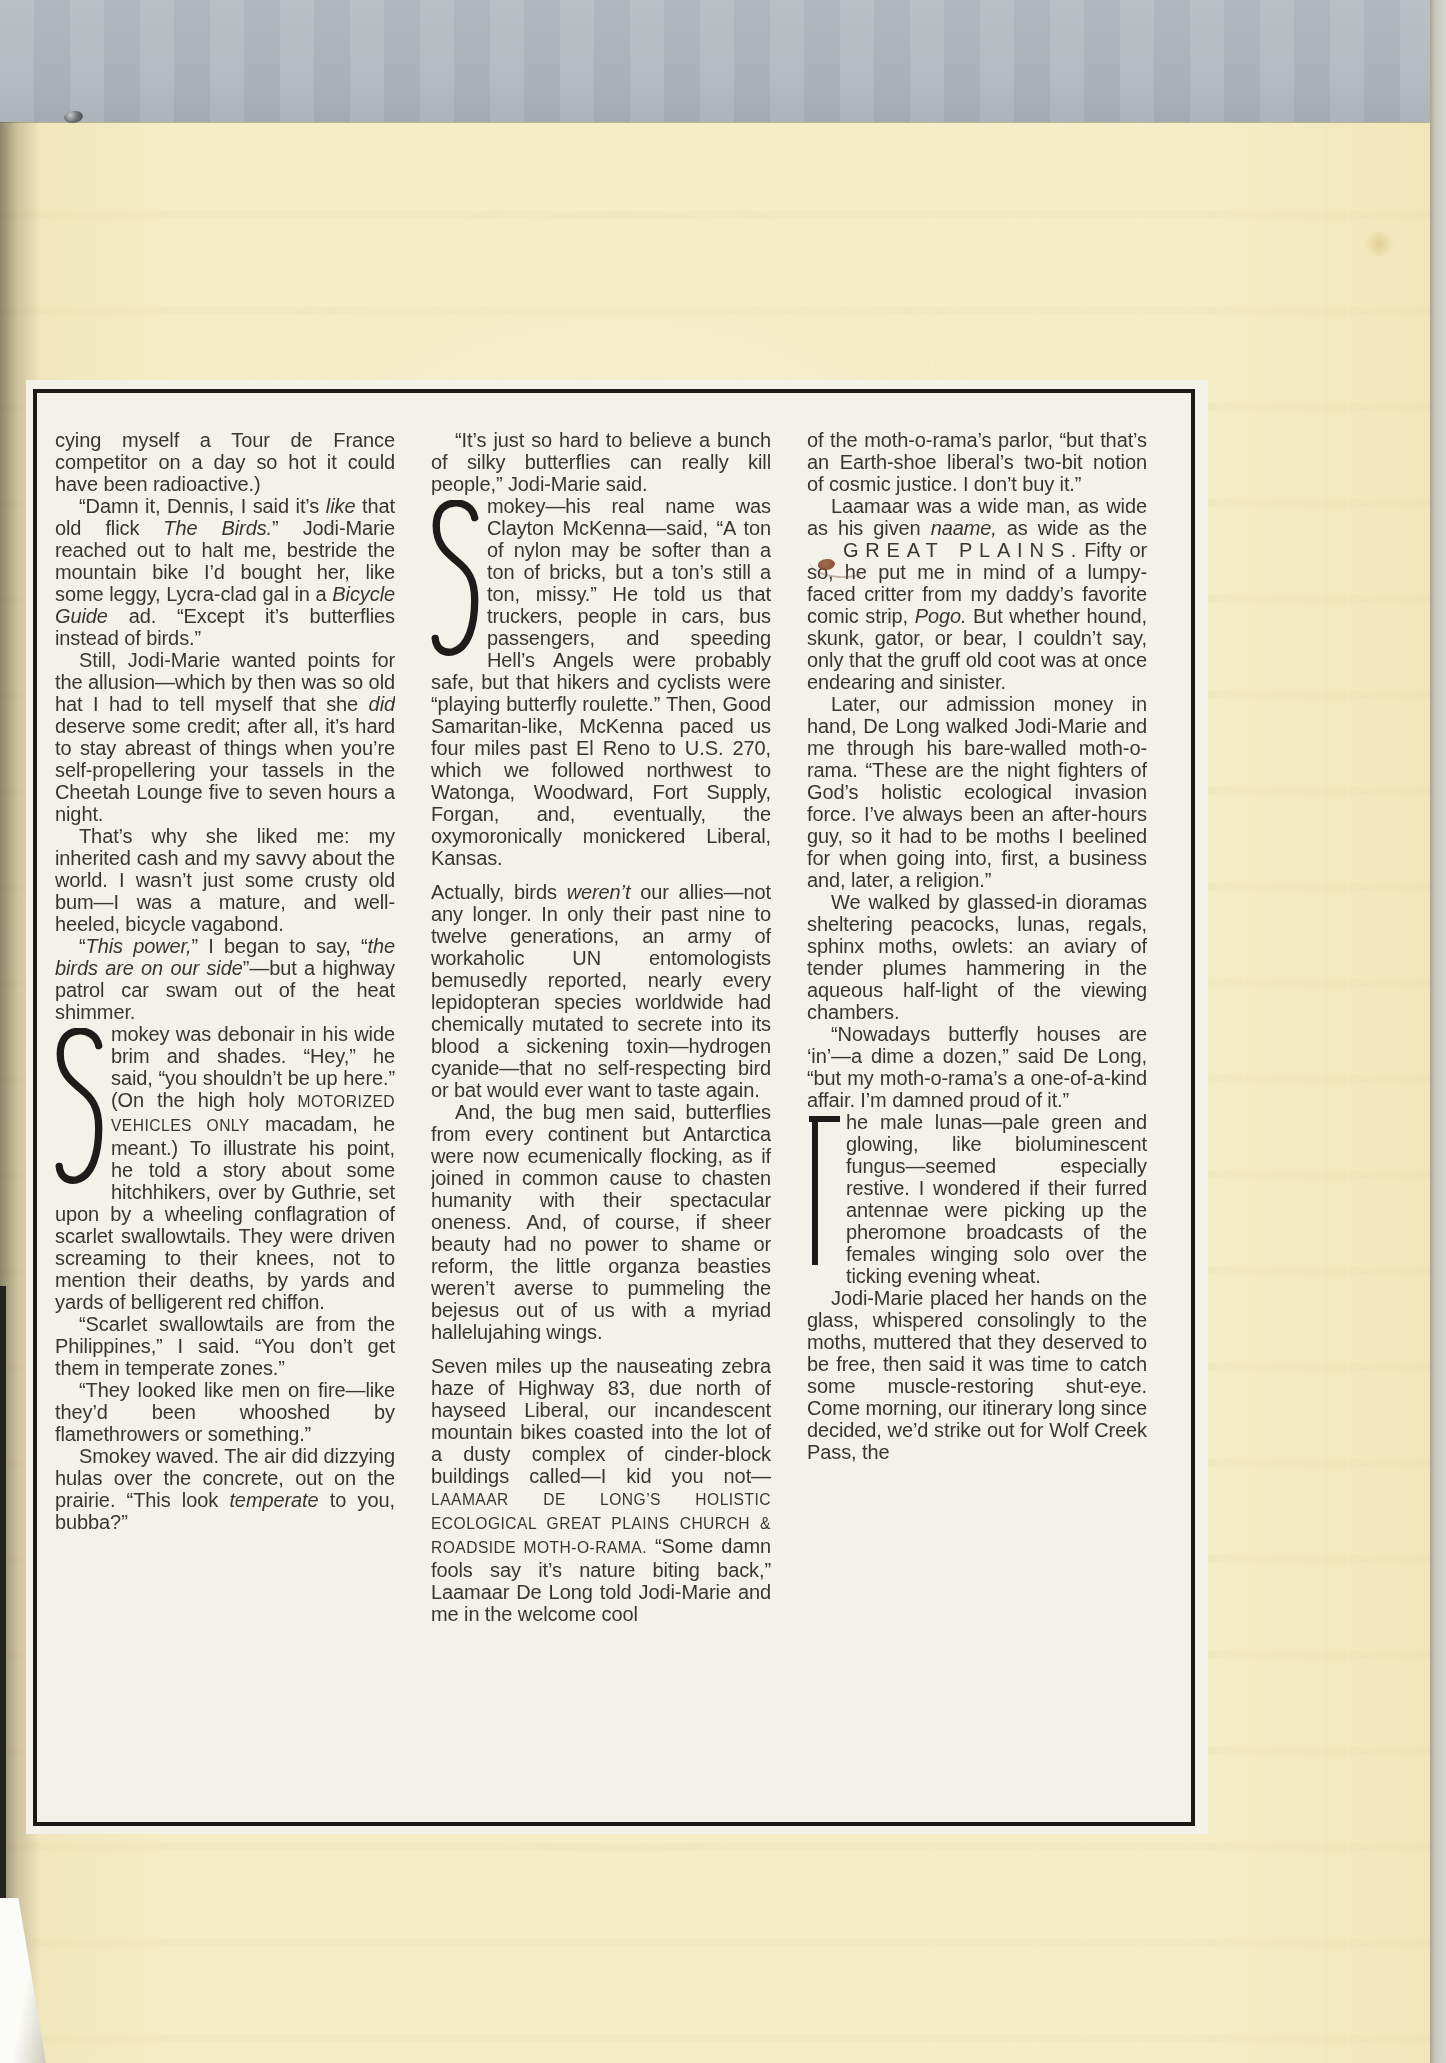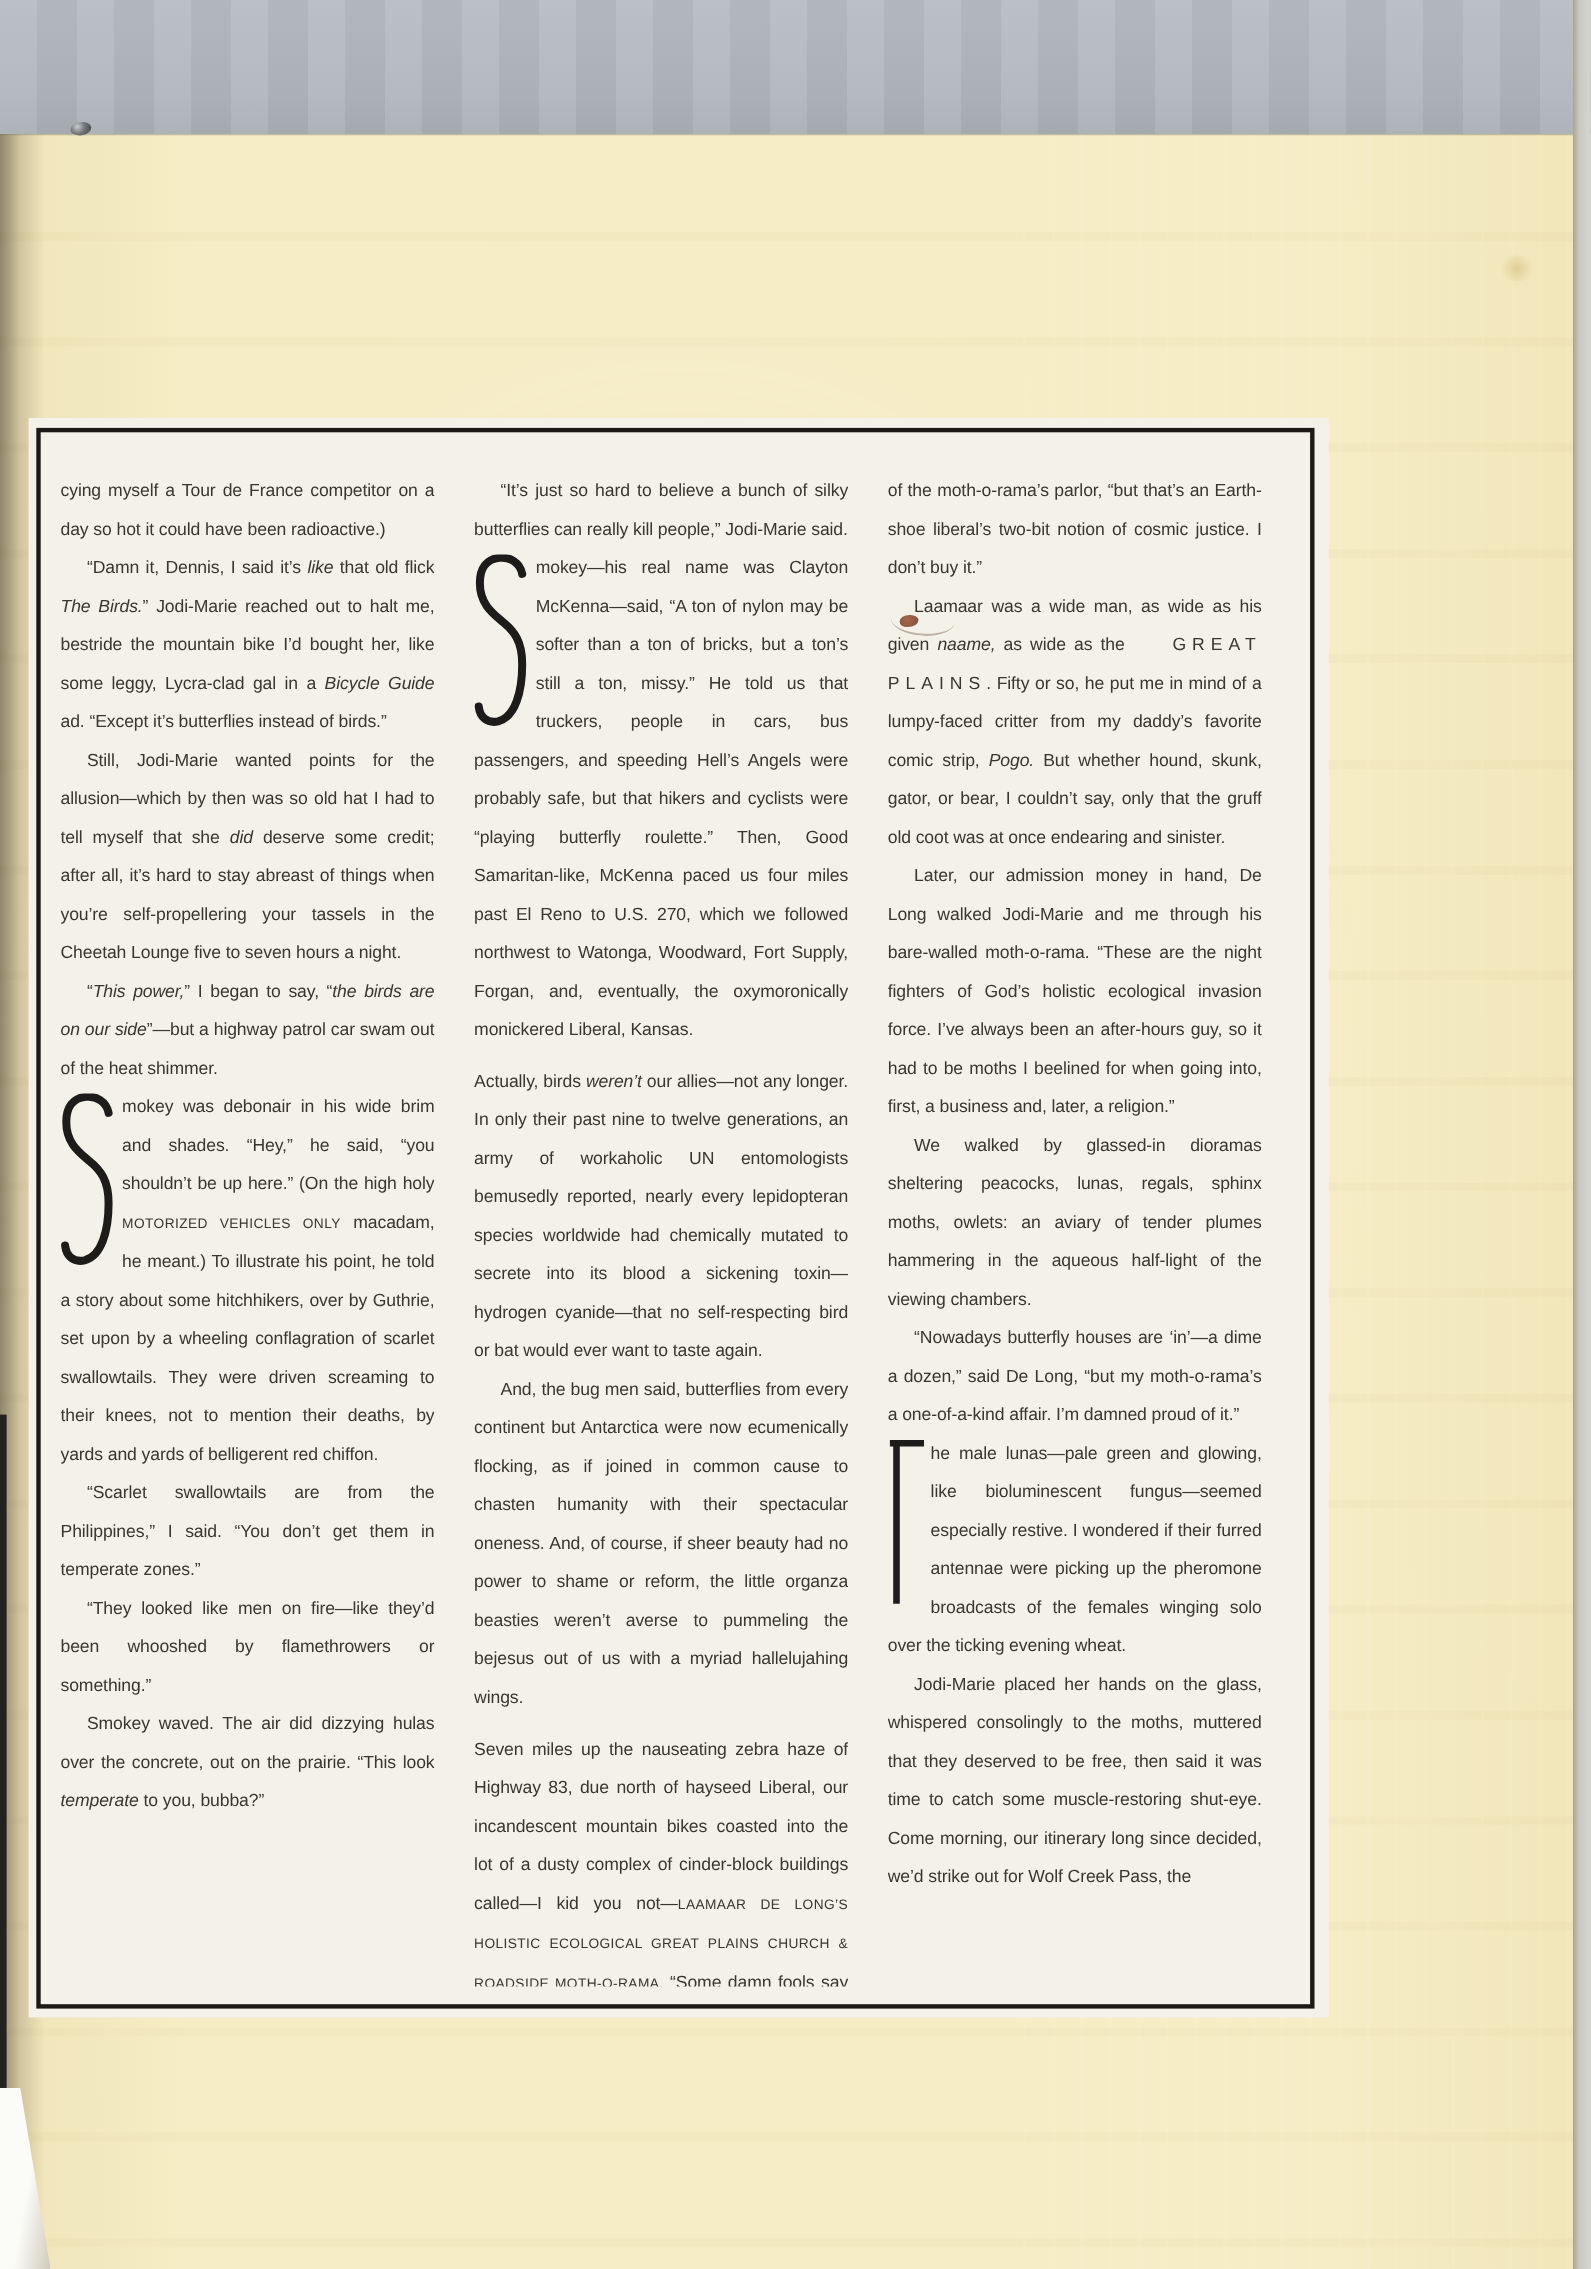--- a/index.html
+++ b/index.html
@@ -61,21 +61,21 @@
   .frame{
     position:absolute;left:7px;top:9px;right:13px;bottom:8px;
     border:4px solid #1b1a17;
   }
   .cols{
     position:absolute;left:18px;top:36px;right:40px;bottom:16px;
     display:flex;gap:36px;
   }
   .col{
     width:340px;flex:0 0 340px;height:100%;overflow:hidden;
-    font-size:16px;line-height:35px;letter-spacing:-0.1px;
+    font-size:20px;line-height:22px;letter-spacing:-0.1px;
     color:#39362f;text-align:justify;
   }
   .para{margin:0;}
   .para.ind{text-indent:24px;}
   .para.gap{margin-top:12px;}
   .seg-i{font-style:italic;}
   .seg-sc{font-size:0.78em;letter-spacing:0.03em;}
   .seg-sp{letter-spacing:0.34em;margin-left:36px;}
   .dropcap{display:block;float:left;}
   .dc-S{width:50px;height:156px;margin:5px 6px 0 0;}
@@ -109,20 +109,21 @@
 <div class="next-page-corner"></div>
 <div class="staple"></div>
 
 <div class="sheet">
   <div class="frame">
     <div class="cols">
       <div class="col">
           <div class="para"><span class="seg-n">cying myself a Tour de France competitor on a day so hot it could have been radioactive.)</span></div>
           <div class="para ind"><span class="seg-n">“Damn it, Dennis, I said it’s </span><span class="seg-i">like</span><span class="seg-n"> that old flick </span><span class="seg-i">The Birds.</span><span class="seg-n">” Jodi-Marie reached out to halt me, bestride the mountain bike I’d bought her, like some leggy, Lycra-clad gal in a </span><span class="seg-i">Bicycle Guide</span><span class="seg-n"> ad. “Except it’s butterflies instead of birds.”</span></div>
           <div class="para ind"><span class="seg-n">Still, Jodi-Marie wanted points for the allusion—which by then was so old hat I had to tell myself that she </span><span class="seg-i">did</span><span class="seg-n"> deserve some credit; after all, it’s hard to stay abreast of things when you’re self-propellering your tassels in the Cheetah Lounge five to seven hours a night.</span></div>
+          <div class="para ind"><span class="seg-n">That’s why she liked me: my inherited cash and my savvy about the world. I wasn’t just some crusty old bum—I was a mature, and well-heeled, bicycle vagabond.</span></div>
           <div class="para ind"><span class="seg-n">“</span><span class="seg-i">This power,</span><span class="seg-n">” I began to say, “</span><span class="seg-i">the birds are on our side</span><span class="seg-n">”—but a highway patrol car swam out of the heat shimmer.</span></div>
           <div class="para"><span class="dropcap dc-S">
   <svg viewBox="0 0 46 150" preserveAspectRatio="xMidYMin meet">
     <path d="M41 17 C39 7 30 2 21 3 C10 4 4 12 4 25 C4 44 16 52 24 59 C34 67 41 76 41 96 C41 120 35 142 20 146 C10 148 4 142 3 133" fill="none" stroke="#1d1c1a" stroke-width="7" stroke-linecap="round"></path>
   </svg>
 </span><span class="seg-n">mokey was debonair in his wide brim and shades. “Hey,” he said, “you shouldn’t be up here.” (On the high holy </span><span class="seg-sc">MOTORIZED VEHICLES ONLY</span><span class="seg-n"> macadam, he meant.) To illustrate his point, he told a story about some hitchhikers, over by Guthrie, set upon by a wheeling conflagration of scarlet swallowtails. They were driven screaming to their knees, not to mention their deaths, by yards and yards of belligerent red chiffon.</span></div>
           <div class="para ind"><span class="seg-n">“Scarlet swallowtails are from the Philippines,” I said. “You don’t get them in temperate zones.”</span></div>
           <div class="para ind"><span class="seg-n">“They looked like men on fire—like they’d been whooshed by flamethrowers or something.”</span></div>
           <div class="para ind"><span class="seg-n">Smokey waved. The air did dizzying hulas over the concrete, out on the prairie. “This look </span><span class="seg-i">temperate</span><span class="seg-n"> to you, bubba?”</span></div>
         </div>

